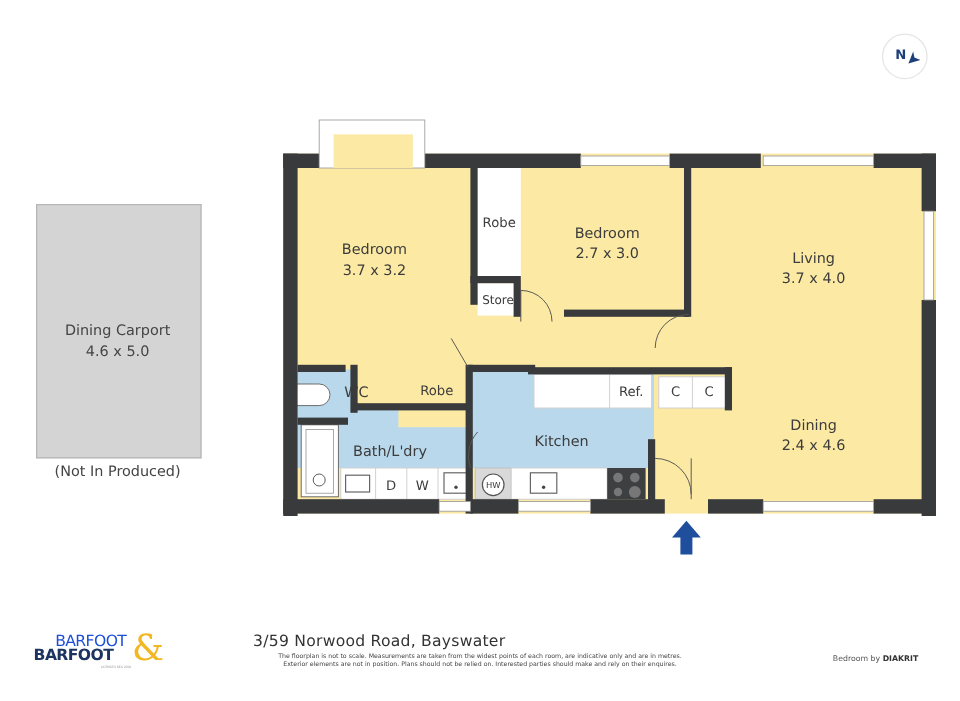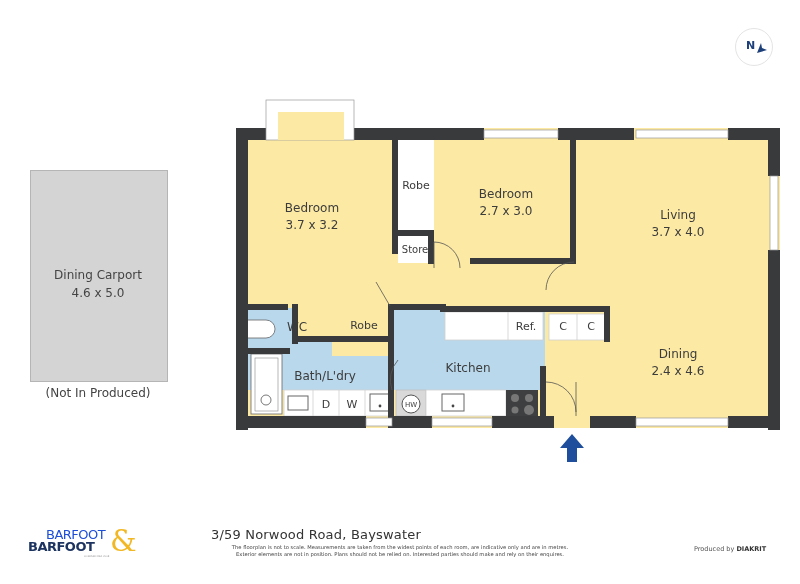--- a/index.html
+++ b/index.html
@@ -155,15 +155,15 @@
   <span class="l2">BARFOOT</span>
   <span class="amp">&amp;</span>
   <span class="sub">LICENSED REA 2008</span>
 </div>
 <div class="footer-title">3/59 Norwood Road, Bayswater</div>
 <div class="disclaimer">
   <div>The floorplan is not to scale. Measurements are taken from the widest points of each room, are indicative only and are in metres.</div>
   <div>Exterior elements are not in position. Plans should not be relied on. Interested parties should make and rely on their enquires.</div>
 </div>
 <div class="produced">
-  <span>Produced by</span>
+  <span>Bedroom by</span>
   <b>DIAKRIT</b>
 </div>
 
 </body></html>

